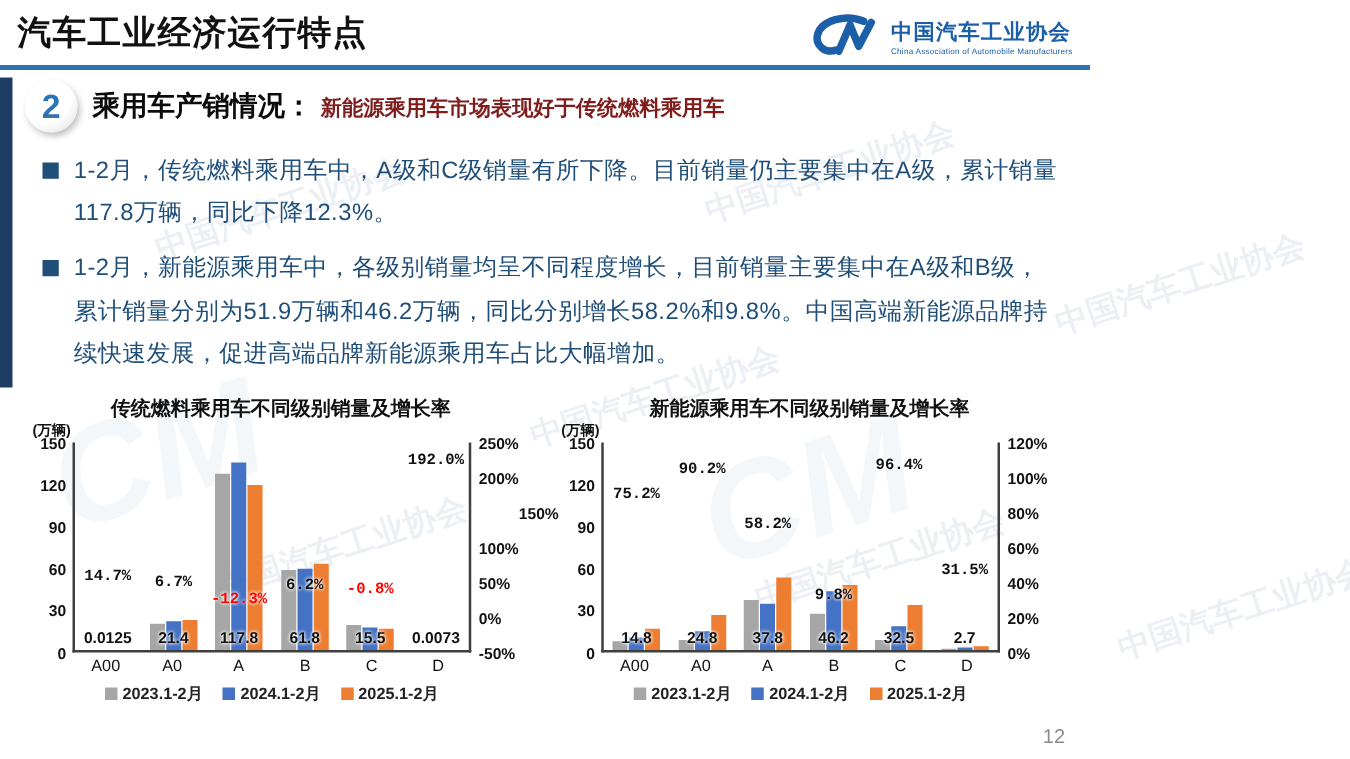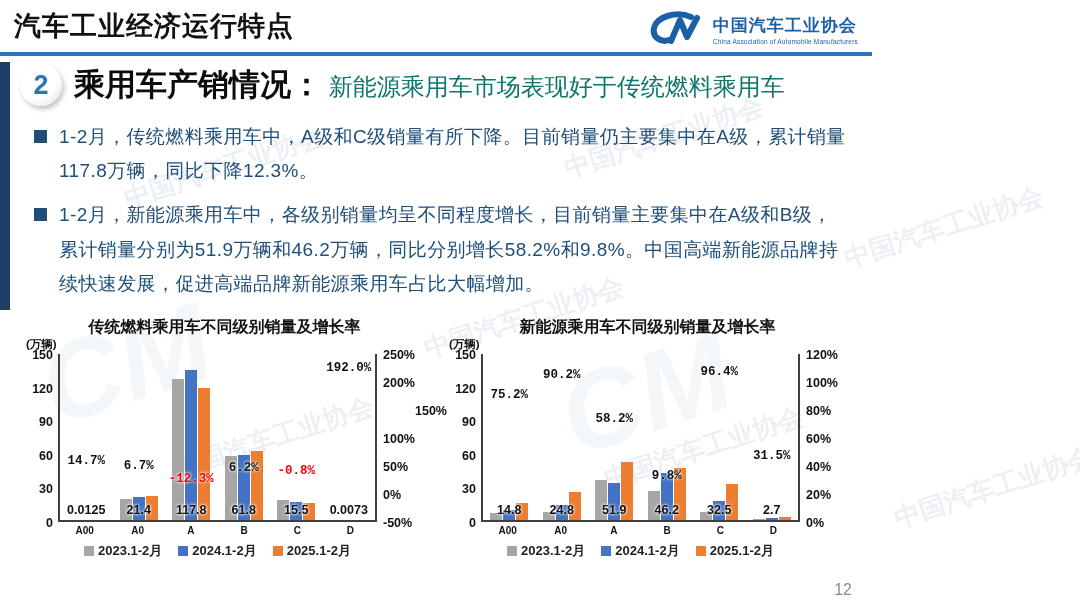--- a/index.html
+++ b/index.html
@@ -23,22 +23,22 @@
   .title-rule { position:relative; z-index:2; height:4px; background:#2e74b5; width:100%; }
 
   .left-accent { position:absolute; left:0; top:62px; width:10px; height:248px; background:#1e3c64; z-index:3; }
 
   
   .section-heading { position:relative; z-index:2; display:flex; align-items:center; gap:12px; margin:8px 0 0 20px; }
   .num-circle { width:42px; height:42px; border-radius:50%;
                 background:radial-gradient(circle at 35% 30%, #ffffff 55%, #dcdcdc 100%);
                 box-shadow:2px 3px 5px rgba(0,0,0,.25); display:flex; align-items:center; justify-content:center; }
   .num-circle span { color:#2e74b5; font-size:27px; font-weight:bold; }
-  .heading-main { font-size:31px; font-weight:bold; color:#0b0b0b; }
-  .heading-sub  { font-size:24px; font-weight:normal; color:#0f766e; }
+  .heading-main { font-size:22px; font-weight:bold; color:#0b0b0b; }
+  .heading-sub  { font-size:17px; font-weight:bold; color:#7f1d1d; }
 
   
   .bullets { list-style:none; position:relative; z-index:2; margin:14px 24px 0 34px; }
   .bullets li { display:flex; gap:12px; margin-bottom:10px; }
   .bullet-sq { flex:0 0 13px; width:13px; height:13px; background:#1f4e79; margin-top:10px; }
   .bullets p { font-size:19px; color:#1f4e79; line-height:1.8; letter-spacing:.4px; font-weight:500; }
 
   
   .charts { position:relative; z-index:2; display:flex; gap:26px; padding:6px 26px 0 26px; }
   .chart { flex:1; position:relative; }
@@ -52,21 +52,21 @@
   .plot { position:relative; flex:1; height:168px; border-left:2px solid #3f3f3f;
           border-bottom:2px solid #3f3f3f; border-right:2px solid #3f3f3f; background:transparent; }
   .bars { position:absolute; bottom:0; display:flex; align-items:flex-end; gap:1px; transform:translateX(-50%); }
   .bar { width:12px; }
   .pct { position:absolute; transform:translateX(-50%); font-size:12.5px; font-weight:bold; color:#111;
          white-space:nowrap; text-shadow:0 0 3px #fff,0 0 3px #fff;font-family:Liberation Mono, monospace; }
   .pct.neg { color:#ff0000; }
   .val { position:absolute; bottom:3px; transform:translateX(-50%); font-size:12.5px; font-weight:bold;
          color:#111; white-space:nowrap; text-shadow:0 0 3px #fff,0 0 3px #fff; }
   .xrow { display:flex; margin-left:32px; margin-right:46px; margin-top:3px; }
-  .xrow span { flex:1; text-align:center; font-size:10px; font-weight:bold; color:#111; }
+  .xrow span { flex:1; text-align:center; font-size:13px; font-weight:normal; color:#111; }
   .legend { display:flex; justify-content:center; gap:16px; margin-top:6px; margin-left:32px; margin-right:46px; }
   .legend .item { display:flex; align-items:center; gap:4px; font-size:13px; font-weight:bold; color:#222; }
   .legend .sq { width:10px; height:10px; display:inline-block; }
 
   .page-num { position:absolute; right:20px; bottom:8px; font-size:16px; color:#8c8c8c; z-index:2; }
 </style>
 </head>
 <body>
 
 <div class="slide">
@@ -224,21 +224,21 @@
               <div class="bar" style="height: 27.776px; background: rgb(237, 125, 49);"></div>
             </div>
             <div class="pct" style="left: 25%; bottom: 137.76px;">90.2%</div>
             <div class="val" style="left: 25%;">24.8</div>
             <div class="bars" style="left: 41.6667%;">
               <div class="bar" style="height: 40.32px; background: rgb(166, 166, 166);"></div>
               <div class="bar" style="height: 36.736px; background: rgb(68, 114, 196);"></div>
               <div class="bar" style="height: 58.128px; background: rgb(237, 125, 49);"></div>
             </div>
             <div class="pct" style="left: 41.6667%; bottom: 94.08px;">58.2%</div>
-            <div class="val" style="left: 41.6667%;">51.9</div>
+            <div class="val" style="left: 41.6667%;">37.8</div>
             <div class="bars" style="left: 58.3333%;">
               <div class="bar" style="height: 29.12px; background: rgb(166, 166, 166);"></div>
               <div class="bar" style="height: 47.152px; background: rgb(68, 114, 196);"></div>
               <div class="bar" style="height: 51.744px; background: rgb(237, 125, 49);"></div>
             </div>
             <div class="pct" style="left: 58.3333%; bottom: 36.96px;">9.8%</div>
             <div class="val" style="left: 58.3333%;">46.2</div>
             <div class="bars" style="left: 75%;">
               <div class="bar" style="height: 7.84px; background: rgb(166, 166, 166);"></div>
               <div class="bar" style="height: 18.48px; background: rgb(68, 114, 196);"></div>

